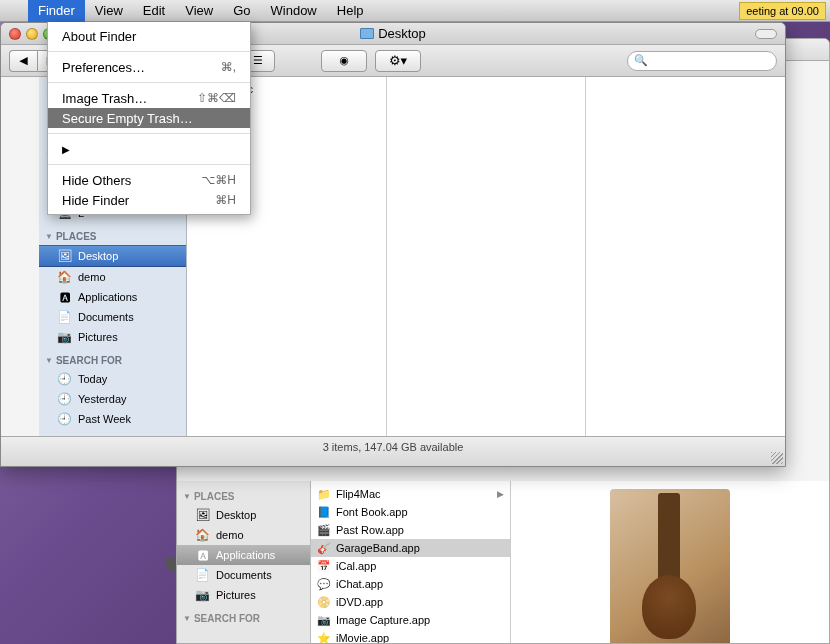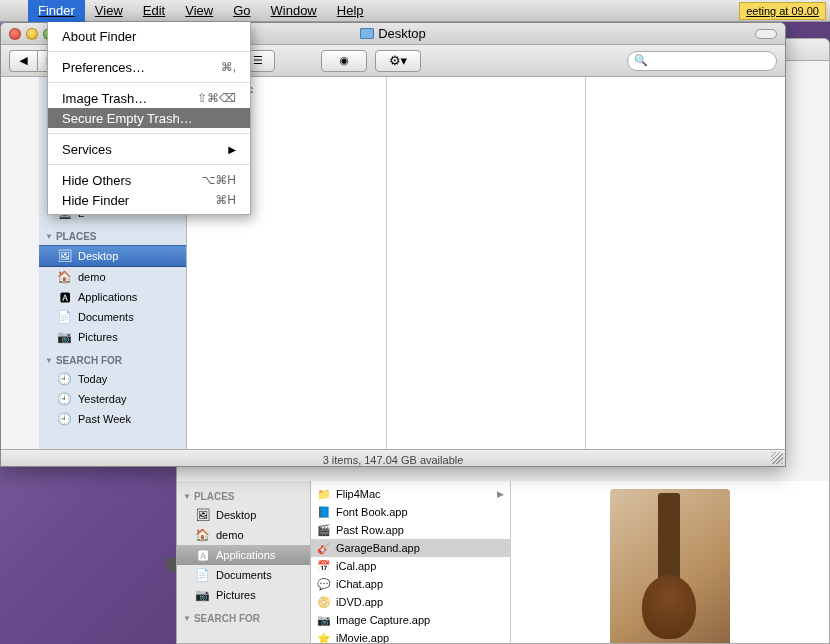--- a/index.html
+++ b/index.html
@@ -1,19 +1,19 @@
 <!DOCTYPE html>
 <html><head>
 <meta charset="utf-8">
 <style>
 * { margin: 0; padding: 0; box-sizing: border-box; font-family: "Lucida Grande", "Helvetica Neue", Arial, sans-serif; }
 body { width: 830px; height: 644px; overflow: hidden; position: relative; background: linear-gradient(135deg, #9b7fb5 0%, #6b4d8f 40%, #3d2050 100%); }
 
 
-.menubar { position: absolute; top: 0; left: 0; right: 0; height: 22px; background: linear-gradient(#e8e8e8,#c8c8c8); display: flex; align-items: center; font-size: 13px; border-bottom: 1px solid #999; z-index: 100; text-decoration: underline; }
+.menubar { position: absolute; top: 0; left: 0; right: 0; height: 22px; background: linear-gradient(#e8e8e8,#c8c8c8); display: flex; align-items: center; font-size: 13px; border-bottom: 1px solid #999; z-index: 100; }
 .menubar .apple { width: 28px; text-align: center; font-size: 14px; }
 .menubar .item { padding: 0 10px; height: 22px; line-height: 22px; cursor: default; }
 .menubar .item.active { background: #2a6dd4; color: #fff; }
 .menubar .right { margin-left: auto; padding: 0 6px; background: #f7d95f; border: 1px solid #c6a92f; font-size: 11px; height: 18px; line-height: 16px; margin-right: 4px; }
 
 
 .dropdown { position: absolute; top: 22px; left: 47px; width: 204px; background: #fff; border: 1px solid #aaa; border-top: none; box-shadow: 2px 4px 12px rgba(0,0,0,.35); z-index: 200; font-size: 13px; padding: 4px 0; }
 .dropdown .row { display: flex; align-items: center; height: 20px; padding: 0 14px; }
 .dropdown .row.sep { height: 0; border-top: 1px solid #ddd; margin: 5px 0; padding: 0; }
 .dropdown .row.hl { background: #737373; color: #fff; justify-content: flex-end; }
@@ -51,21 +51,21 @@
 .sb-head { display: flex; align-items: center; gap: 3px; color: #6a7482; font-weight: bold; font-size: 10px; padding: 8px 6px 3px 6px; }
 .sb-head::before { content: "▼"; font-size: 8px; color: #808a98; }
 .sb-row { display: flex; align-items: center; gap: 5px; padding: 3px 6px 3px 18px; cursor: default; }
 .sb-row.sel { background: linear-gradient(#5c93d6,#3a6fc0); color: #fff; border-top: 1px solid #3862a8; border-bottom: 1px solid #2a4d88; }
 .sb-ic { width: 16px; height: 14px; display: inline-flex; align-items: center; justify-content: center; font-size: 12px; }
 
 .columns { flex: 1; display: flex; background: #fff; }
 .col { flex: 1; border-right: 1px solid #ccc; padding: 4px; font-size: 11px; }
 .col .file { padding: 2px 4px; }
 
-.statusbar { height: 17px; background: linear-gradient(#eee,#d8d8d8); border-top: 1px solid #aaa; font-size: 11px; text-align: center; line-height: 20px; color: #444; position: relative; }
+.statusbar { height: 30px; background: linear-gradient(#eee,#d8d8d8); border-top: 1px solid #aaa; font-size: 11px; text-align: center; line-height: 20px; color: #444; position: relative; }
 .resize { position: absolute; right: 2px; bottom: 2px; width: 12px; height: 12px; background: repeating-linear-gradient(135deg, #999, #999 1px, transparent 1px, transparent 3px); }
 
 
 .win-back { position: absolute; top: 38px; left: 176px; width: 654px; height: 606px; background: #f4f4f4; border: 1px solid #aaa; border-radius: 6px 6px 0 0; z-index: 10; overflow: hidden; display: flex; flex-direction: column; }
 .win-back .titlebar { background: linear-gradient(#efefef,#dcdcdc); }
 .win-back .body2 { flex: 1; display: flex; overflow: hidden; }
 .sidebar2 { width: 134px; background: #e6e6e6; border-right: 1px solid #bbb; font-size: 11px; padding-top: 2px; }
 .sidebar2 .sb-head { color: #888; }
 .sidebar2 .sb-row.sel2 { background: linear-gradient(#b8b8b8,#989898); color: #fff; }
 .list2 { width: 200px; background: #fff; border-right: 1px solid #ccc; font-size: 11px; padding: 4px 0; overflow: hidden; }
@@ -121,21 +121,20 @@
     <div class="row sep"></div>
     <div class="row">
       <span class="label">Image Trash…</span>
       <span class="shortcut">⇧⌘⌫</span>
     </div>
     <div class="row hl">
       <span class="label">Secure Empty Trash…</span>
     </div>
     <div class="row sep"></div>
     <div class="row">
-      <span class="label">Services</span>
       <span class="arrow">▶</span>
     </div>
     <div class="row sep"></div>
     <div class="row">
       <span class="label">Hide Others</span>
       <span class="shortcut">⌥⌘H</span>
     </div>
     <div class="row">
       <span class="label">Hide Finder</span>
       <span class="shortcut">⌘H</span>

